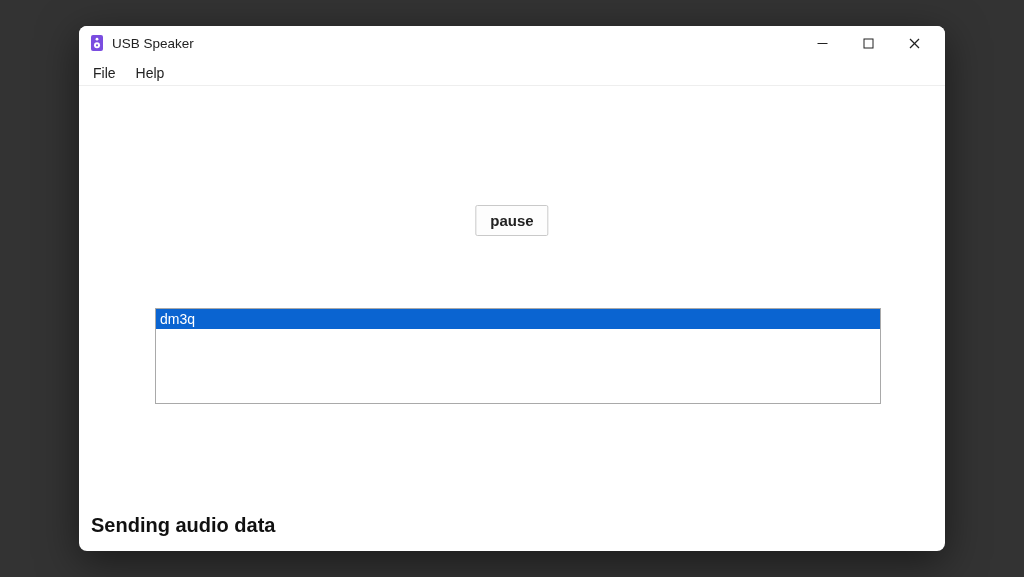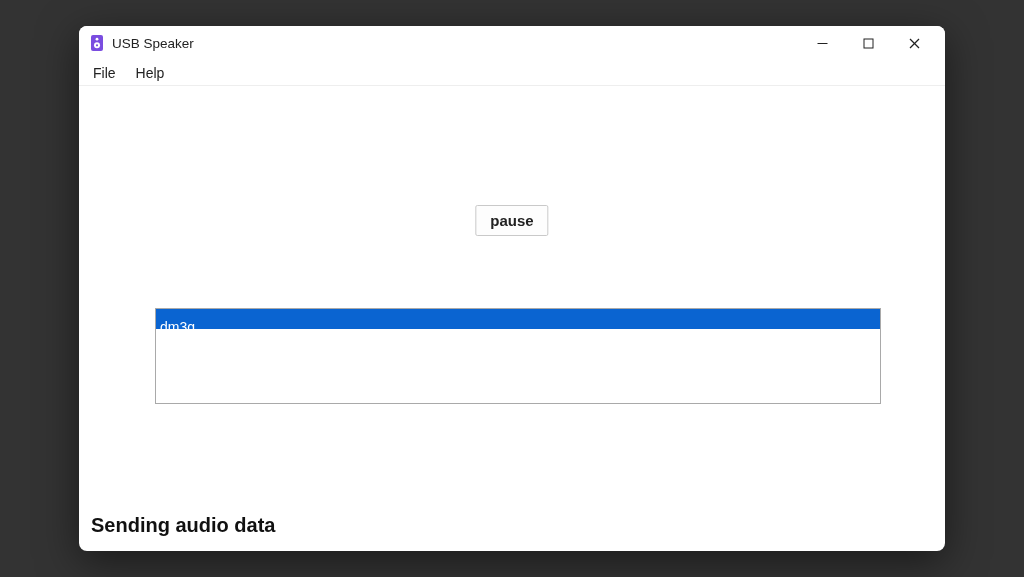--- a/index.html
+++ b/index.html
@@ -112,21 +112,21 @@
       margin-bottom: 2px;
     }
     .device-list {
       border: 1px solid #a9a9a9;
       height: 96px;
       background: #ffffff;
     }
     .device-row {
       height: 20px;
       line-height: 20px;
-      padding: 8px 4px;
+      padding: 0 4px;
       font-size: 14px;
       color: #ffffff;
       background: #0a64d1;
       cursor: default;
     }
     .status-text {
       position: absolute;
       left: 12px;
       bottom: 14px;
       font-size: 20px;

